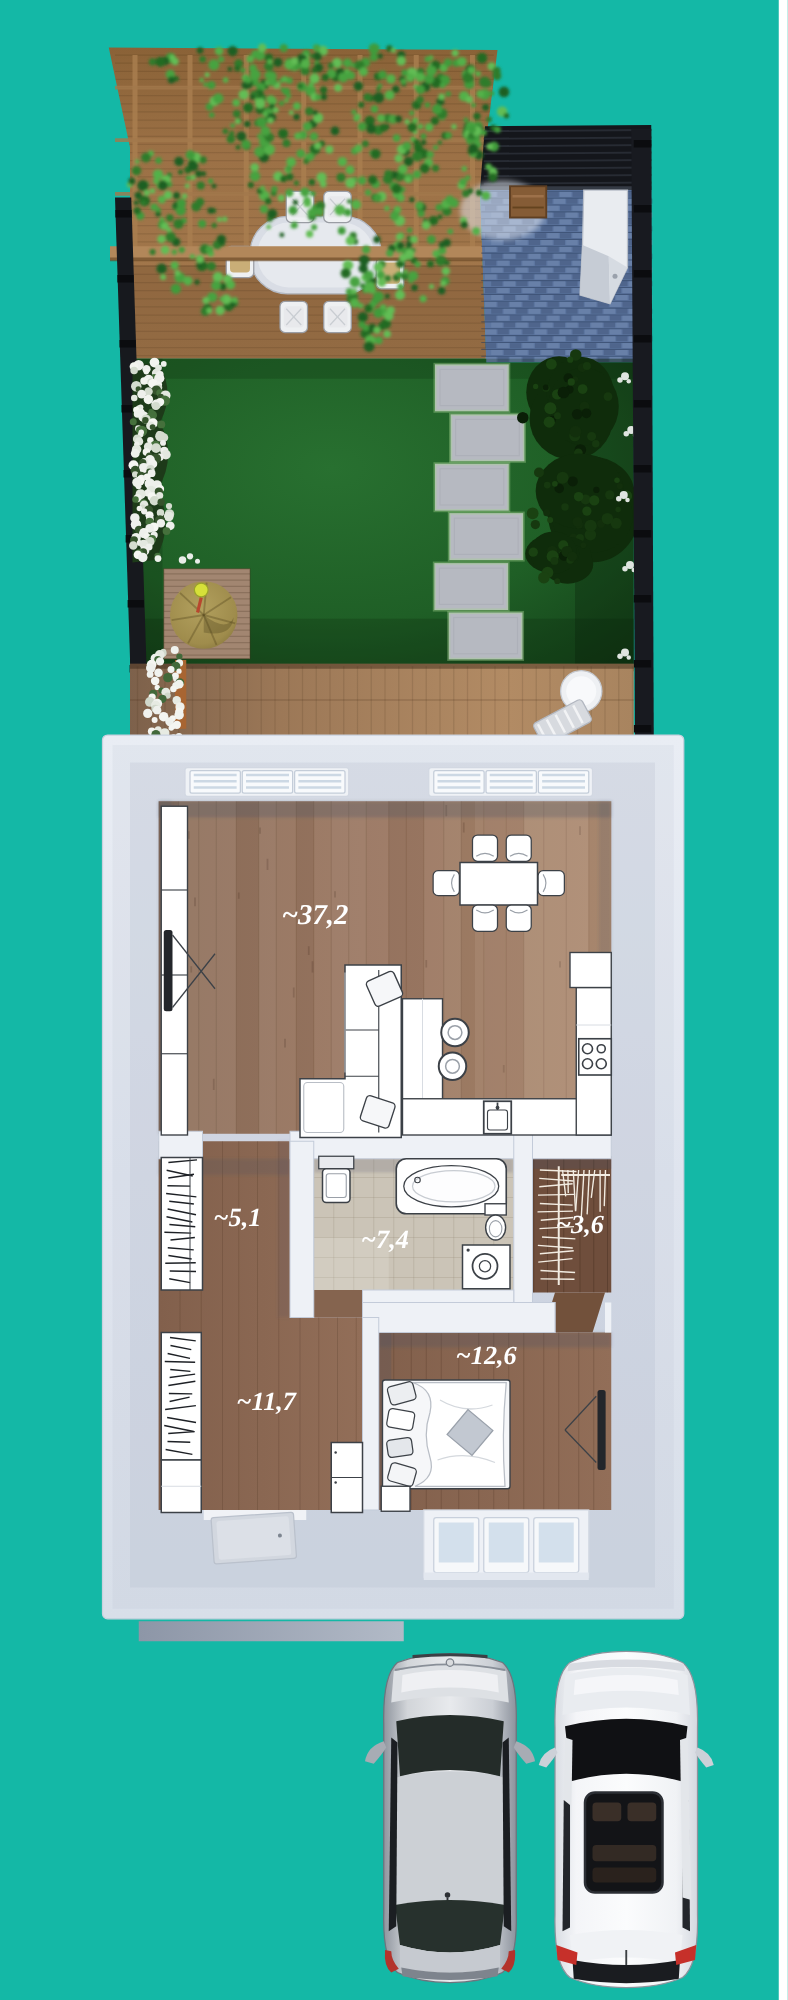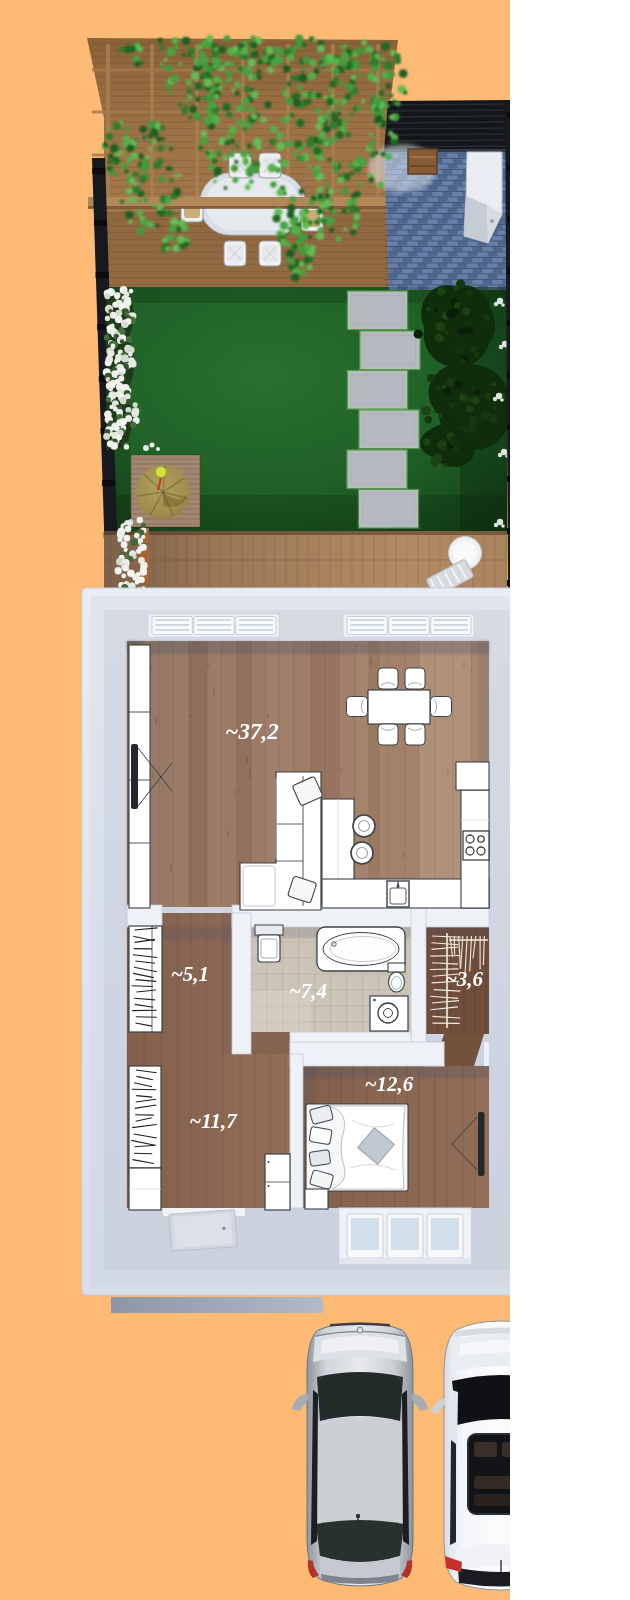--- a/index.html
+++ b/index.html
@@ -1,15 +1,15 @@
 <!DOCTYPE html>
 <html><head><meta charset="utf-8">
 <style>
 html,body{margin:0;padding:0;background:#ffffff;}
-#stage{position:relative;width:510px;height:1600px;background:#fdba74;overflow:hidden;
+#stage{position:relative;width:623px;height:1600px;background:#14b8a6;overflow:hidden;
 font-family:"Liberation Sans",sans-serif;}
 svg{display:block}
 .lbl{font-family:"Liberation Serif",serif;font-style:italic;font-weight:bold;fill:#ffffff;}
 </style></head><body>
 <div id="stage">
 <svg width="630" height="1600" viewBox="0 0 630 1600">
 <defs>
 <linearGradient id="deckg" x1="0" y1="0" x2="0" y2="1">
  <stop offset="0" stop-color="#8a6237"></stop>
           <stop offset="0.35" stop-color="#9c7146"></stop>

